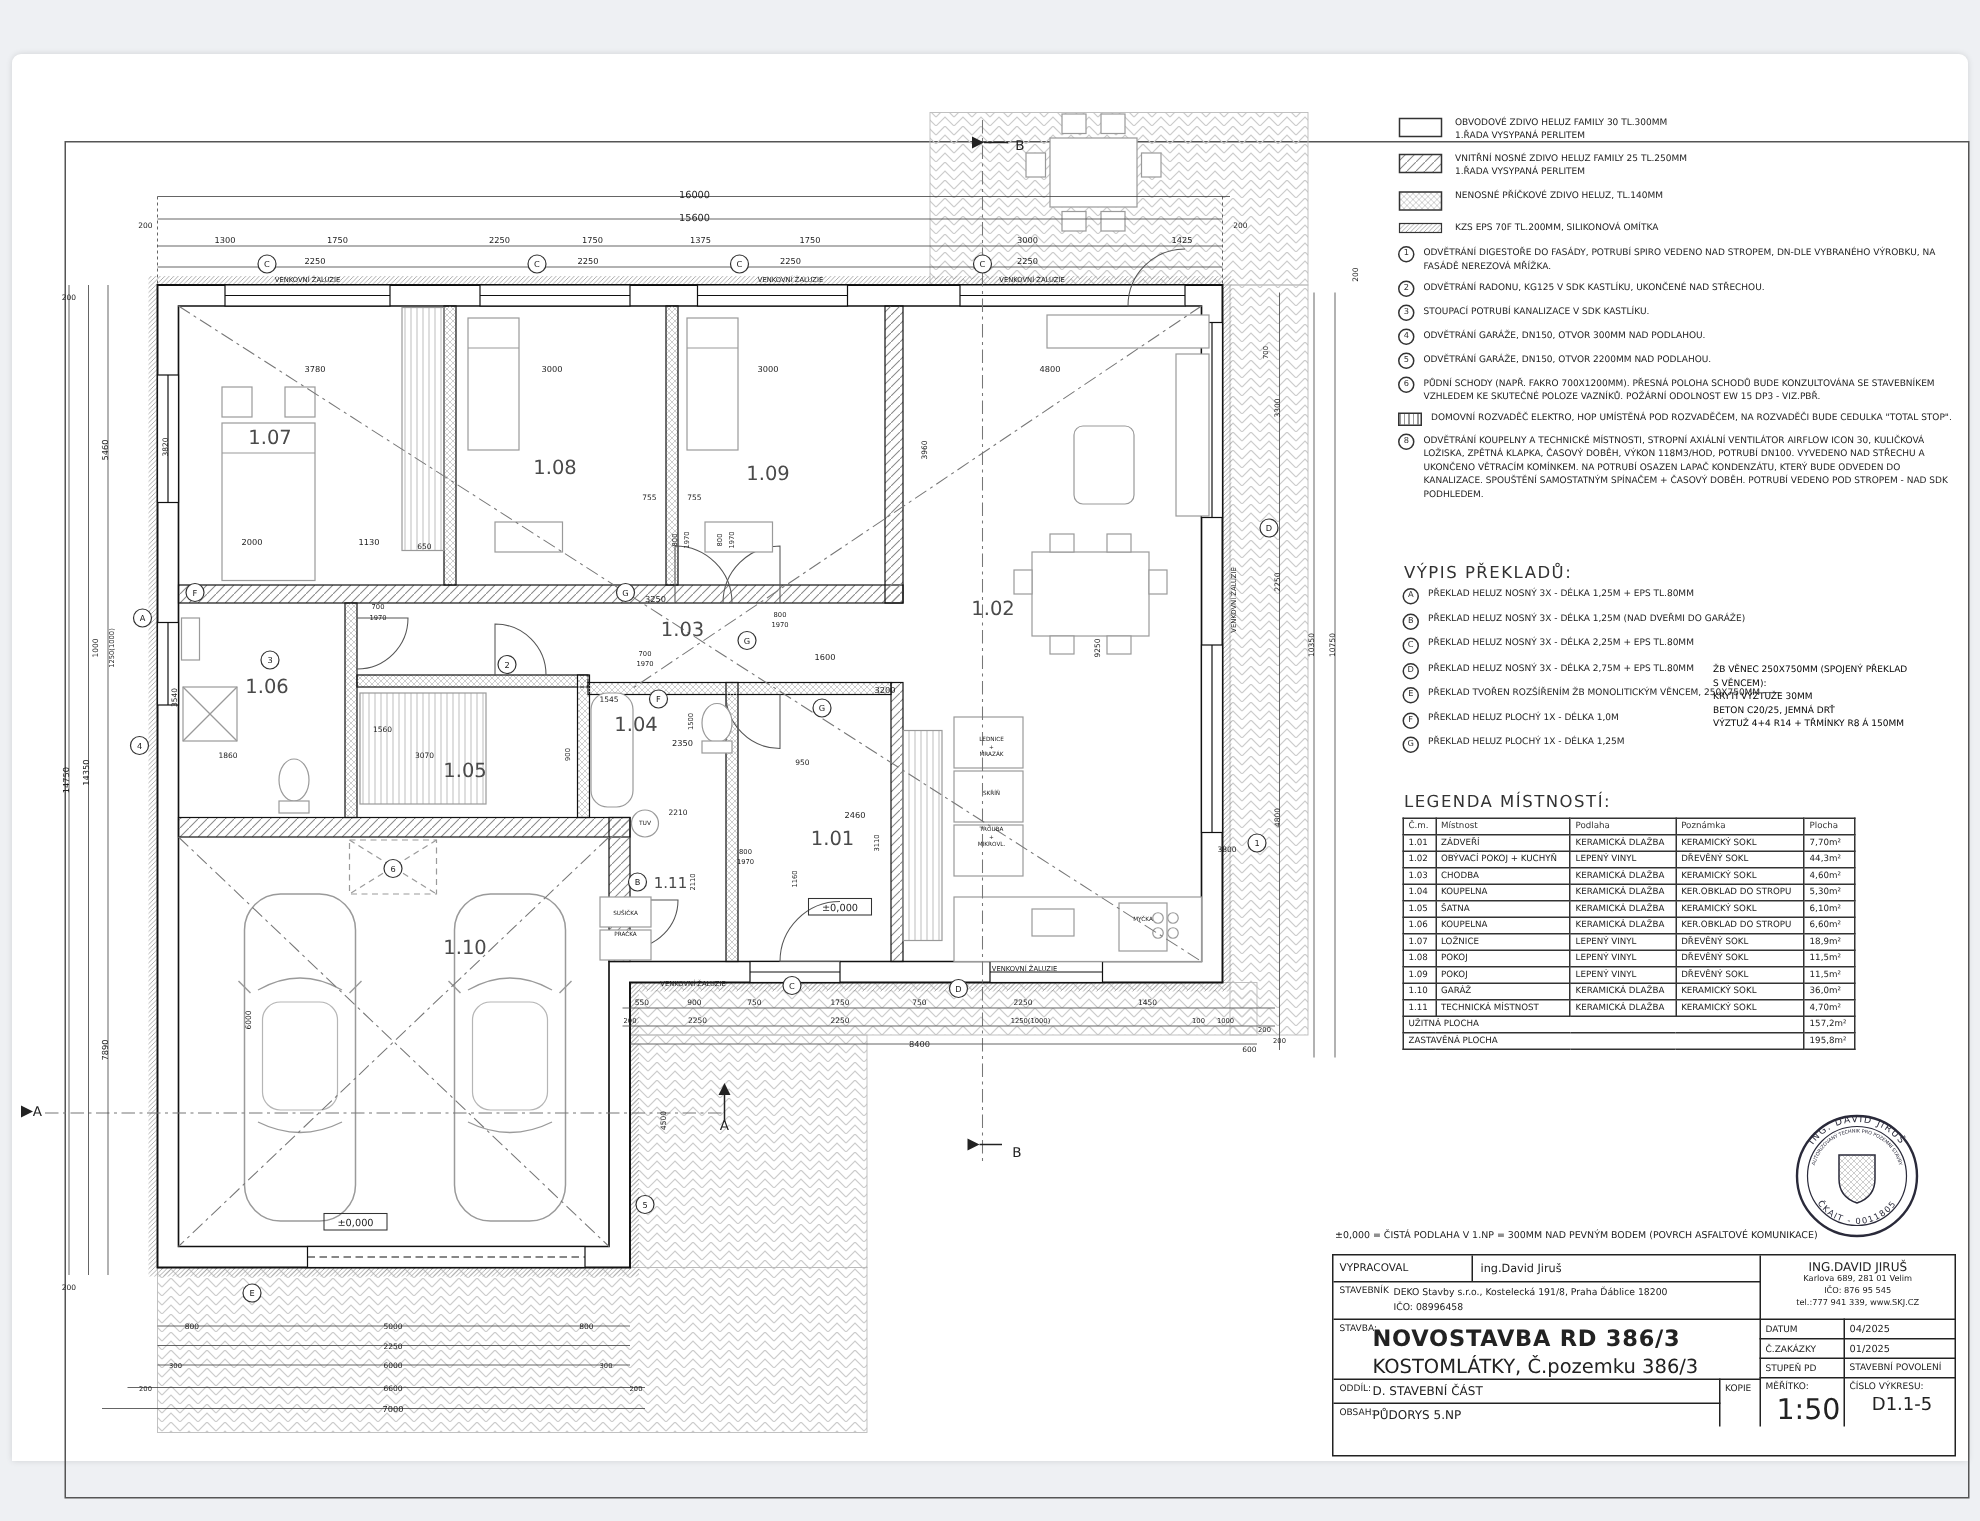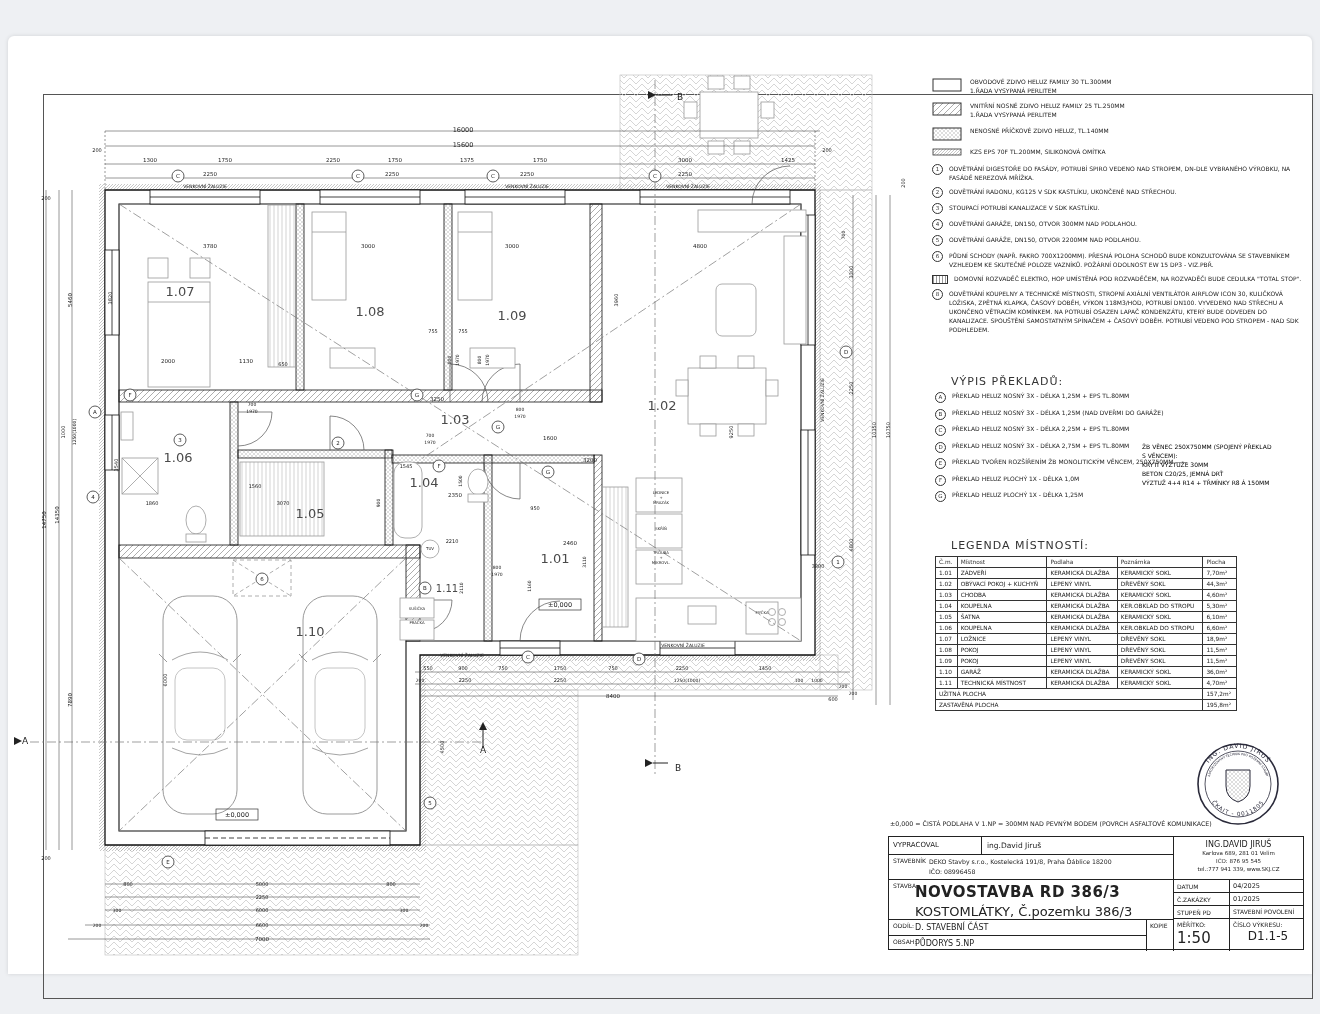--- a/index.html
+++ b/index.html
@@ -3,21 +3,21 @@
 <meta charset="utf-8">
 <style>
   html,body{margin:0;padding:0;width:1320px;height:1014px;background:#eef0f3;font-family:"DejaVu Sans",sans-serif;overflow:hidden}
   .page{position:absolute;left:8px;top:36px;width:1304px;height:938px;background:#fff;border-radius:6px 6px 0 0;box-shadow:0 0 4px rgba(0,0,0,.12)}
   .frame{position:absolute;left:35px;top:58px;width:1270px;height:905px;border:1.3px solid #555;box-sizing:border-box}
   svg text{font-family:"DejaVu Sans",sans-serif}
   .dim{fill:#222;text-anchor:middle}
   .room{fill:#4a4a4a;text-anchor:middle}
   .panel{position:absolute;color:#222}
   .lg-title{font-size:15px;letter-spacing:1px;color:#333}
-  .sm-title{font-size:11px;letter-spacing:1px;color:#333;margin:0 0 4px 16px}
+  .sm-title{font-size:11px;letter-spacing:1px;color:#333;margin:0 0 4px 1px}
   .wall-item{display:flex;align-items:flex-start;margin-bottom:7px;gap:8px}
   .wall-item .txt{font-size:6px;line-height:1.45;text-transform:uppercase}
   .note{display:flex;gap:6px;margin-bottom:5px;font-size:6px;line-height:1.5;text-transform:uppercase}
   .circ{flex:0 0 auto;display:inline-block;width:9px;height:9px;border:1px solid #333;border-radius:50%;font-size:5.5px;line-height:9px;text-align:center;color:#333}
   .rsbox{flex:0 0 auto;width:14px;height:7px;border:1px solid #333;background:repeating-linear-gradient(90deg,#999 0,#999 1px,#fff 1px,#fff 3px);margin-top:1px}
   .lintel{display:flex;gap:6px;margin-bottom:5.5px;font-size:6px;line-height:1.4;text-transform:uppercase}
   table.rooms{border-collapse:collapse;width:302px}
   table.rooms td,table.rooms th{border:0.8px solid #333;font-size:5.8px;padding:2px 3px;text-align:left;font-weight:normal;white-space:nowrap}
   table.rooms th{color:#333}
   .tb{position:absolute;border:1.5px solid #222;box-sizing:border-box;background:#fff}
@@ -514,21 +514,21 @@
     </div>
 </div>
 <div class="side-note" style="left:1142px;top:442px;width:162px" id="lintel-side">
     <div>ŽB VĚNEC 250x750mm (SPOJENÝ PŘEKLAD</div>
     <div>S VĚNCEM):</div>
     <div>KRYTÍ VÝZTUŽE 30mm</div>
     <div>BETON C20/25, JEMNÁ DRŤ</div>
     <div>VÝZTUŽ 4+4 R14 + TŘMÍNKY R8 á 150mm</div>
   </div>
 
-<div class="panel" style="left:935px;top:539px;width:310px">
+<div class="panel" style="left:935px;top:528px;width:310px">
   <div class="sm-title">LEGENDA MÍSTNOSTÍ:</div>
   <table class="rooms">
     <thead>
         <tr id="rooms-head">
           <th>Č.m.</th>
           <th>Místnost</th>
           <th>Podlaha</th>
           <th>Poznámka</th>
           <th>Plocha</th>
         </tr>
@@ -632,21 +632,21 @@
   <circle cx="46" cy="46" r="40" fill="none" stroke="#2a2a3a" stroke-width="1.6"></circle>
   <circle cx="46" cy="46" r="33" fill="none" stroke="#2a2a3a" stroke-width="0.8"></circle>
   <text font-size="6.2" fill="#2a2a3a" letter-spacing="1"><textPath href="#arcTop" startOffset="50%" text-anchor="middle">ING. DAVID JIRUŠ</textPath></text>
   <text font-size="3.2" fill="#2a2a3a"><textPath href="#arcMid" startOffset="50%" text-anchor="middle">AUTORIZOVANÝ TECHNIK PRO POZEMNÍ STAVBY</textPath></text>
   <text font-size="5.6" fill="#2a2a3a" letter-spacing="1"><textPath href="#arcBot" startOffset="50%" text-anchor="middle">ČKAIT - 0011805</textPath></text>
   <path d="M34,32 h24 v16 q0,12 -12,16 q-12,-4 -12,-16 Z" fill="url(#pcross)" stroke="#2a2a3a" stroke-width="1"></path>
 </svg>
 
 <div class="foot-note" style="left:890px;top:820px;width:420px">±0,000 = ČISTÁ PODLAHA V 1.NP = 300mm NAD PEVNÝM BODEM (POVRCH ASFALTOVÉ KOMUNIKACE)</div>
 
-<div class="tb" style="left:888px;top:836px;width:416px;height:114px">
+<div class="tb" style="left:888px;top:836px;width:416px;height:135px">
   <div class="ln" style="left:0;top:17px;width:285px;height:1px"></div>
   <div class="ln" style="left:0;top:42px;width:285px;height:1px"></div>
   <div class="ln" style="left:0;top:82px;width:285px;height:1px"></div>
   <div class="ln" style="left:0;top:98px;width:258px;height:1px"></div>
   <div class="ln" style="left:92px;top:0;width:1px;height:17px"></div>
   <div class="ln" style="left:284px;top:0;width:1px;height:114px"></div>
   <div class="ln" style="left:257px;top:82px;width:1px;height:32px"></div>
   <div class="ln" style="left:284px;top:42px;width:131px;height:1px"></div>
   <div class="ln" style="left:284px;top:55px;width:131px;height:1px"></div>
   <div class="ln" style="left:284px;top:68px;width:131px;height:1px"></div>
@@ -671,16 +671,16 @@
   <div class="cell" style="left:284px;top:13px;width:131px;text-align:center;font-size:5.5px">Karlova 689, 281 01 Velim</div>
   <div class="cell" style="left:284px;top:21px;width:131px;text-align:center;font-size:5.5px">IČO: 876 95 545</div>
   <div class="cell" style="left:284px;top:29px;width:131px;text-align:center;font-size:5.5px">tel.:777 941 339, www.SKJ.CZ</div>
   <div class="cell lbl" style="left:288px;top:46px">DATUM</div>
   <div class="cell" style="left:344px;top:45px;font-size:6.5px">04/2025</div>
   <div class="cell lbl" style="left:288px;top:59px">Č.ZAKÁZKY</div>
   <div class="cell" style="left:344px;top:58px;font-size:6.5px">01/2025</div>
   <div class="cell lbl" style="left:288px;top:72px">STUPEŇ PD</div>
   <div class="cell" style="left:344px;top:71px;font-size:6px">STAVEBNÍ POVOLENÍ</div>
   <div class="cell lbl" style="left:288px;top:84px">MĚŘÍTKO:</div>
-  <div class="cell" style="left:288px;top:92px;width:50px;text-align:left;font-size:15px">1:50</div>
+  <div class="cell" style="left:288px;top:92px;width:50px;text-align:right;font-size:19px">1:50</div>
   <div class="cell lbl" style="left:344px;top:84px">ČÍSLO VÝKRESU:</div>
   <div class="cell" style="left:344px;top:92px;width:70px;text-align:center;font-size:12px">D1.1-5</div>
 </div>
 
 </body></html>

